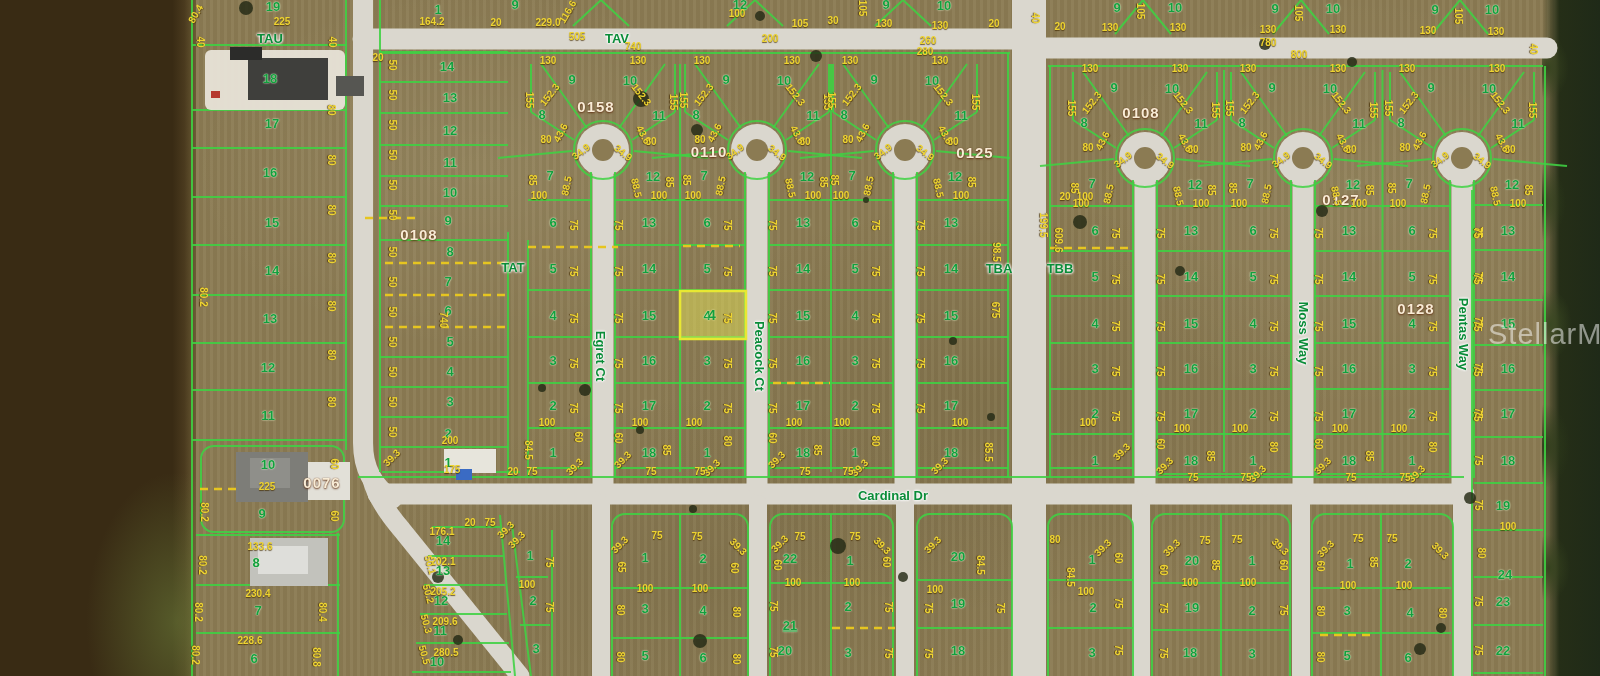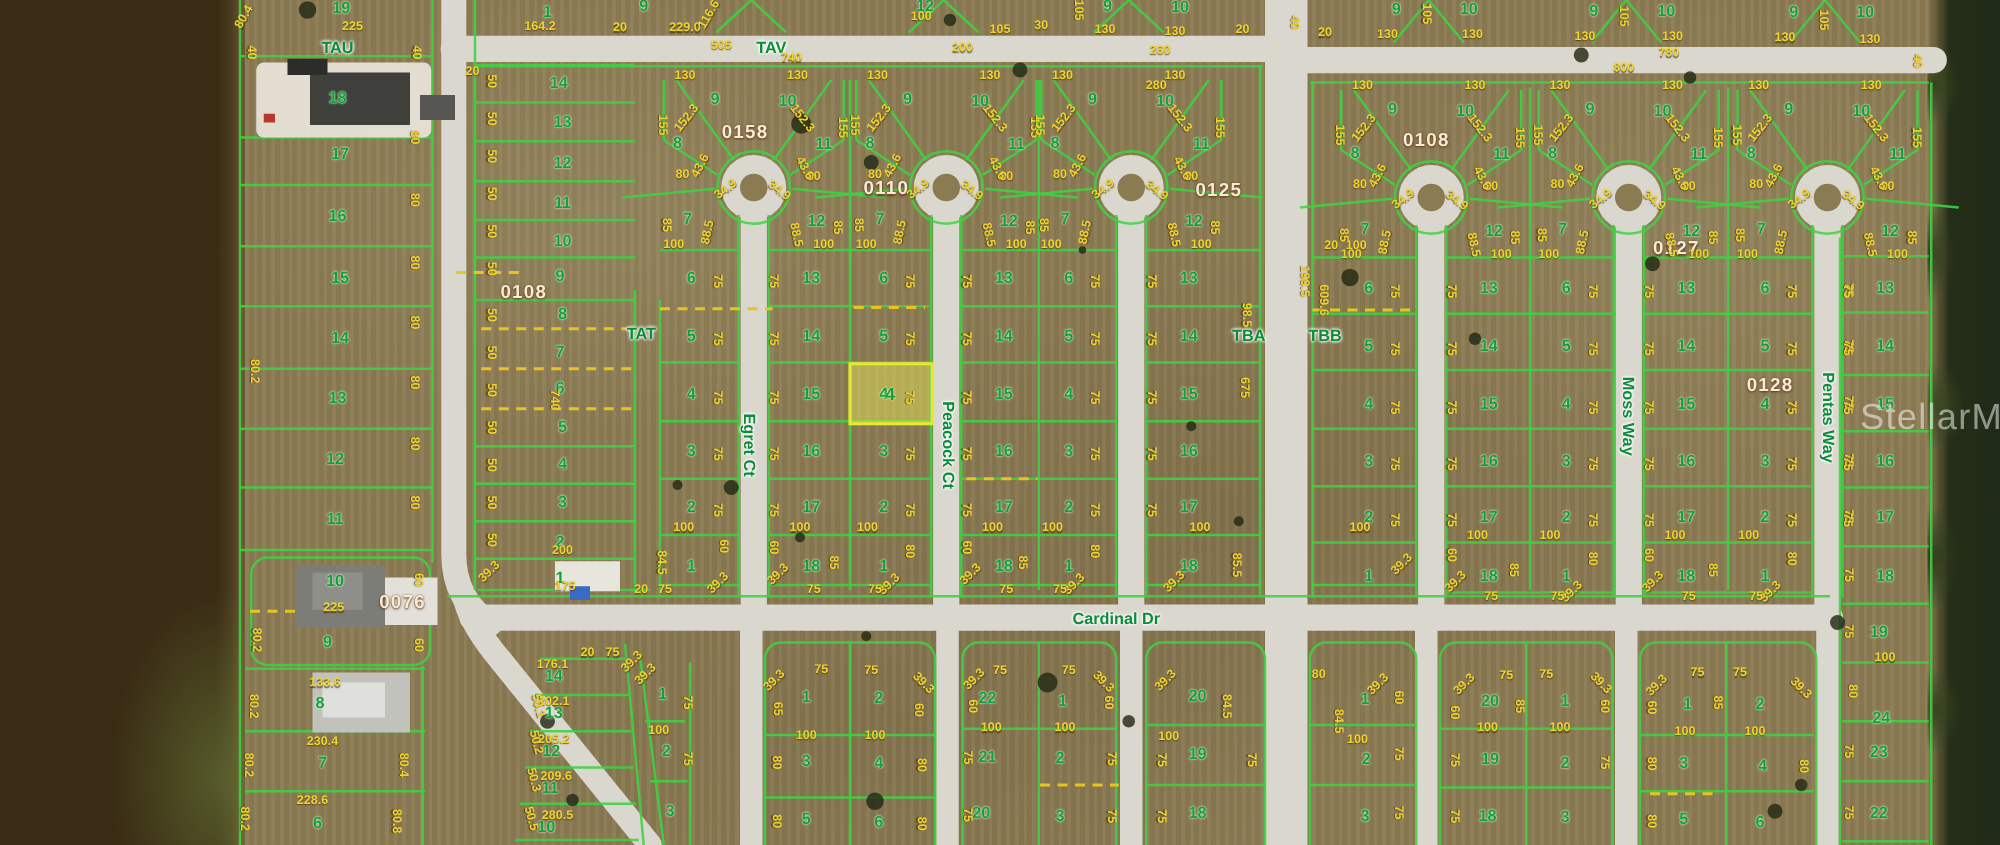--- a/index.html
+++ b/index.html
@@ -443,40 +443,40 @@
       <div class="lbl D" style="left: 800px; top: 24px; transform: translate(-50%, -50%);">105</div>
       <div class="lbl D" style="left: 833px; top: 21px; transform: translate(-50%, -50%);">30</div>
       <div class="lbl L" style="left: 886px; top: 4px; transform: translate(-50%, -50%);">9</div>
       <div class="lbl D" style="left: 884px; top: 24px; transform: translate(-50%, -50%);">130</div>
       <div class="lbl D" style="left: 862px; top: 8px; transform: translate(-50%, -50%) rotate(90deg);">105</div>
       <div class="lbl L" style="left: 944px; top: 5px; transform: translate(-50%, -50%);">10</div>
       <div class="lbl D" style="left: 940px; top: 26px; transform: translate(-50%, -50%);">130</div>
       <div class="lbl D" style="left: 994px; top: 24px; transform: translate(-50%, -50%);">20</div>
       <div class="lbl D" style="left: 770px; top: 39px; transform: translate(-50%, -50%);">200</div>
       <div class="lbl D" style="left: 928px; top: 41px; transform: translate(-50%, -50%);">260</div>
-      <div class="lbl D" style="left: 925px; top: 69px; transform: translate(-50%, -50%);">280</div>
+      <div class="lbl D" style="left: 925px; top: 52px; transform: translate(-50%, -50%);">280</div>
       <div class="lbl D" style="left: 1035px; top: 18px; transform: translate(-50%, -50%) rotate(90deg);">40</div>
       <div class="lbl L" style="left: 1117px; top: 7px; transform: translate(-50%, -50%);">9</div>
       <div class="lbl L" style="left: 1175px; top: 7px; transform: translate(-50%, -50%);">10</div>
       <div class="lbl D" style="left: 1140px; top: 11px; transform: translate(-50%, -50%) rotate(90deg);">105</div>
       <div class="lbl D" style="left: 1110px; top: 28px; transform: translate(-50%, -50%);">130</div>
       <div class="lbl D" style="left: 1178px; top: 28px; transform: translate(-50%, -50%);">130</div>
       <div class="lbl D" style="left: 1060px; top: 27px; transform: translate(-50%, -50%);">20</div>
       <div class="lbl L" style="left: 1275px; top: 8px; transform: translate(-50%, -50%);">9</div>
       <div class="lbl L" style="left: 1333px; top: 8px; transform: translate(-50%, -50%);">10</div>
       <div class="lbl D" style="left: 1298px; top: 13px; transform: translate(-50%, -50%) rotate(90deg);">105</div>
       <div class="lbl D" style="left: 1268px; top: 30px; transform: translate(-50%, -50%);">130</div>
       <div class="lbl D" style="left: 1338px; top: 30px; transform: translate(-50%, -50%);">130</div>
       <div class="lbl L" style="left: 1435px; top: 9px; transform: translate(-50%, -50%);">9</div>
       <div class="lbl L" style="left: 1492px; top: 9px; transform: translate(-50%, -50%);">10</div>
       <div class="lbl D" style="left: 1458px; top: 16px; transform: translate(-50%, -50%) rotate(90deg);">105</div>
       <div class="lbl D" style="left: 1428px; top: 31px; transform: translate(-50%, -50%);">130</div>
       <div class="lbl D" style="left: 1496px; top: 32px; transform: translate(-50%, -50%);">130</div>
       <div class="lbl D" style="left: 1533px; top: 49px; transform: translate(-50%, -50%) rotate(90deg);">40</div>
-      <div class="lbl D" style="left: 1335px; top: 43px; transform: translate(-50%, -50%);">780</div>
+      <div class="lbl D" style="left: 1268px; top: 43px; transform: translate(-50%, -50%);">780</div>
       <div class="lbl D" style="left: 1299px; top: 55px; transform: translate(-50%, -50%);">800</div>
       <div class="lbl D" style="left: 378px; top: 58px; transform: translate(-50%, -50%);">20</div>
       <div class="lbl D" style="left: 1065px; top: 197px; transform: translate(-50%, -50%);">20</div>
       <div class="lbl D" style="left: 996px; top: 252px; transform: translate(-50%, -50%) rotate(90deg);">98.5</div>
       <div class="lbl D" style="left: 995px; top: 310px; transform: translate(-50%, -50%) rotate(90deg);">675</div>
       <div class="lbl D" style="left: 960px; top: 423px; transform: translate(-50%, -50%);">100</div>
       <div class="lbl D" style="left: 988px; top: 452px; transform: translate(-50%, -50%) rotate(90deg);">85.5</div>
       <div class="lbl D" style="left: 940px; top: 466px; transform: translate(-50%, -50%) rotate(-45deg);">39.3</div>
       <div class="lbl D" style="left: 1085px; top: 197px; transform: translate(-50%, -50%);">100</div>
       <div class="lbl D" style="left: 1043px; top: 225px; transform: translate(-50%, -50%) rotate(90deg);">199.5</div>
@@ -520,21 +520,21 @@
       <div class="lbl D" style="left: 621px; top: 567px; transform: translate(-50%, -50%) rotate(90deg);">65</div>
       <div class="lbl D" style="left: 734px; top: 568px; transform: translate(-50%, -50%) rotate(90deg);">60</div>
       <div class="lbl D" style="left: 645px; top: 589px; transform: translate(-50%, -50%);">100</div>
       <div class="lbl D" style="left: 700px; top: 589px; transform: translate(-50%, -50%);">100</div>
       <div class="lbl D" style="left: 620px; top: 610px; transform: translate(-50%, -50%) rotate(90deg);">80</div>
       <div class="lbl D" style="left: 736px; top: 612px; transform: translate(-50%, -50%) rotate(90deg);">80</div>
       <div class="lbl D" style="left: 620px; top: 657px; transform: translate(-50%, -50%) rotate(90deg);">80</div>
       <div class="lbl D" style="left: 736px; top: 659px; transform: translate(-50%, -50%) rotate(90deg);">80</div>
       <div class="lbl L" style="left: 790px; top: 558px; transform: translate(-50%, -50%);">22</div>
       <div class="lbl L" style="left: 850px; top: 560px; transform: translate(-50%, -50%);">1</div>
-      <div class="lbl L" style="left: 790px; top: 605px; transform: translate(-50%, -50%);">21</div>
+      <div class="lbl L" style="left: 790px; top: 625px; transform: translate(-50%, -50%); text-decoration: underline;">21</div>
       <div class="lbl L" style="left: 848px; top: 606px; transform: translate(-50%, -50%);">2</div>
       <div class="lbl L" style="left: 785px; top: 650px; transform: translate(-50%, -50%);">20</div>
       <div class="lbl L" style="left: 848px; top: 652px; transform: translate(-50%, -50%);">3</div>
       <div class="lbl D" style="left: 780px; top: 544px; transform: translate(-50%, -50%) rotate(-45deg);">39.3</div>
       <div class="lbl D" style="left: 882px; top: 546px; transform: translate(-50%, -50%) rotate(45deg);">39.3</div>
       <div class="lbl D" style="left: 800px; top: 537px; transform: translate(-50%, -50%);">75</div>
       <div class="lbl D" style="left: 855px; top: 537px; transform: translate(-50%, -50%);">75</div>
       <div class="lbl D" style="left: 777px; top: 565px; transform: translate(-50%, -50%) rotate(90deg);">60</div>
       <div class="lbl D" style="left: 886px; top: 562px; transform: translate(-50%, -50%) rotate(90deg);">60</div>
       <div class="lbl D" style="left: 793px; top: 583px; transform: translate(-50%, -50%);">100</div>

